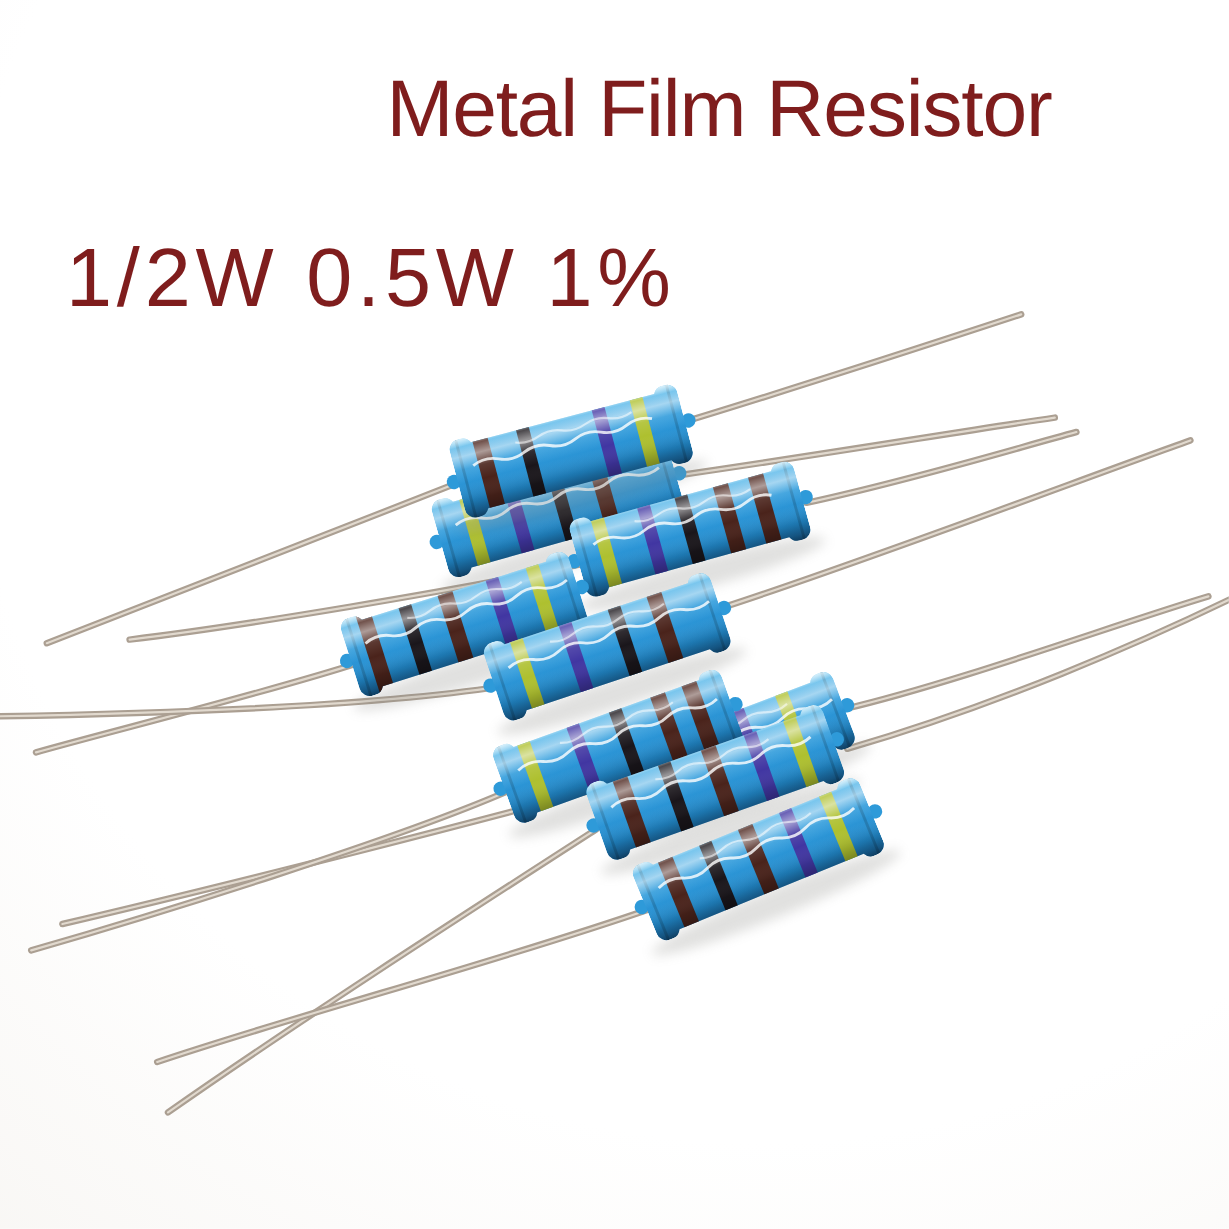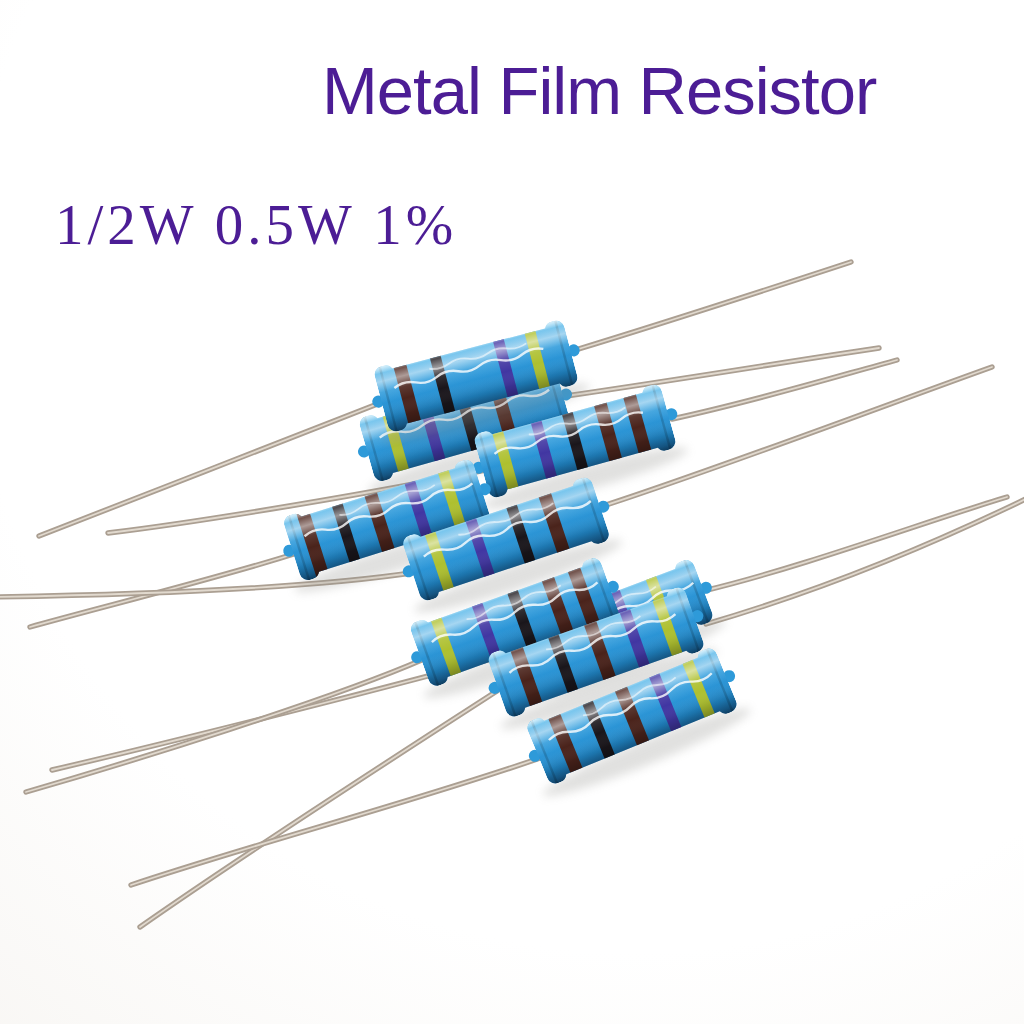--- a/index.html
+++ b/index.html
@@ -2,23 +2,23 @@
 <html><head>
 <meta charset="utf-8">
 <style>
   html,body{margin:0;padding:0;}
   body{
     width:1024px;height:1024px;overflow:hidden;
     font-family:"Liberation Sans","DejaVu Sans",sans-serif;
     background:radial-gradient(130% 130% at 62% 28%, #ffffff 50%, #f7f5f2 80%, #eceae5 100%);
     position:relative;
   }
-  .photo-text{position:absolute;color:#4c1d95;white-space:nowrap;}
+  .photo-text{position:absolute;color:#7f1d1d;white-space:nowrap;}
   #title-line1{top:52px;left:322px;font-size:67px;letter-spacing:-1px;font-weight:500;}
-  #title-line2{top:192px;left:55px;font-size:57px;letter-spacing:4px;font-weight:500;font-family:Liberation Serif, serif;}
+  #title-line2{top:192px;left:55px;font-size:69px;letter-spacing:4px;font-weight:500;}
   #scene{position:absolute;top:0;left:0;}
 </style>
 </head>
 <body>
 
 <svg id="scene" width="1024" height="1024" viewBox="0 0 1024 1024" aria-hidden="true">
   <defs>
     <linearGradient id="gBase" x1="0" y1="0" x2="0" y2="1">
       <stop offset="0" stop-color="#6ec7f0"></stop>
       <stop offset="0.2" stop-color="#3ba6e2"></stop>

